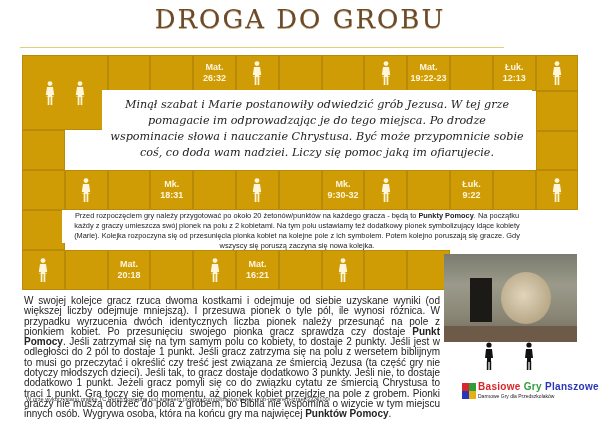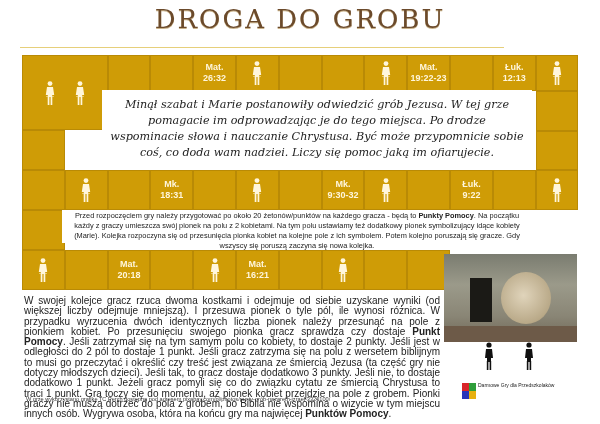--- a/index.html
+++ b/index.html
@@ -236,14 +236,15 @@
       </svg></div>
 </div>
 
 <div class="logo">
   <svg class="logo-mark" viewBox="0 0 14 16">
       <rect x="0" y="0" width="7" height="8" fill="#d9262a"></rect>
       <rect x="7" y="0" width="7" height="8" fill="#2f9e3a"></rect>
       <rect x="0" y="8" width="7" height="8" fill="#2a36b8"></rect>
       <rect x="7" y="8" width="7" height="8" fill="#e7b010"></rect>
     </svg>
+  <div class="logo-main"><span class="a">Basiowe</span> <span class="b">Gry</span> <span class="c">Planszowe</span></div>
   <div class="logo-sub">Darmowe Gry dla Przedszkolaków</div>
 </div>
 
 </body></html>

